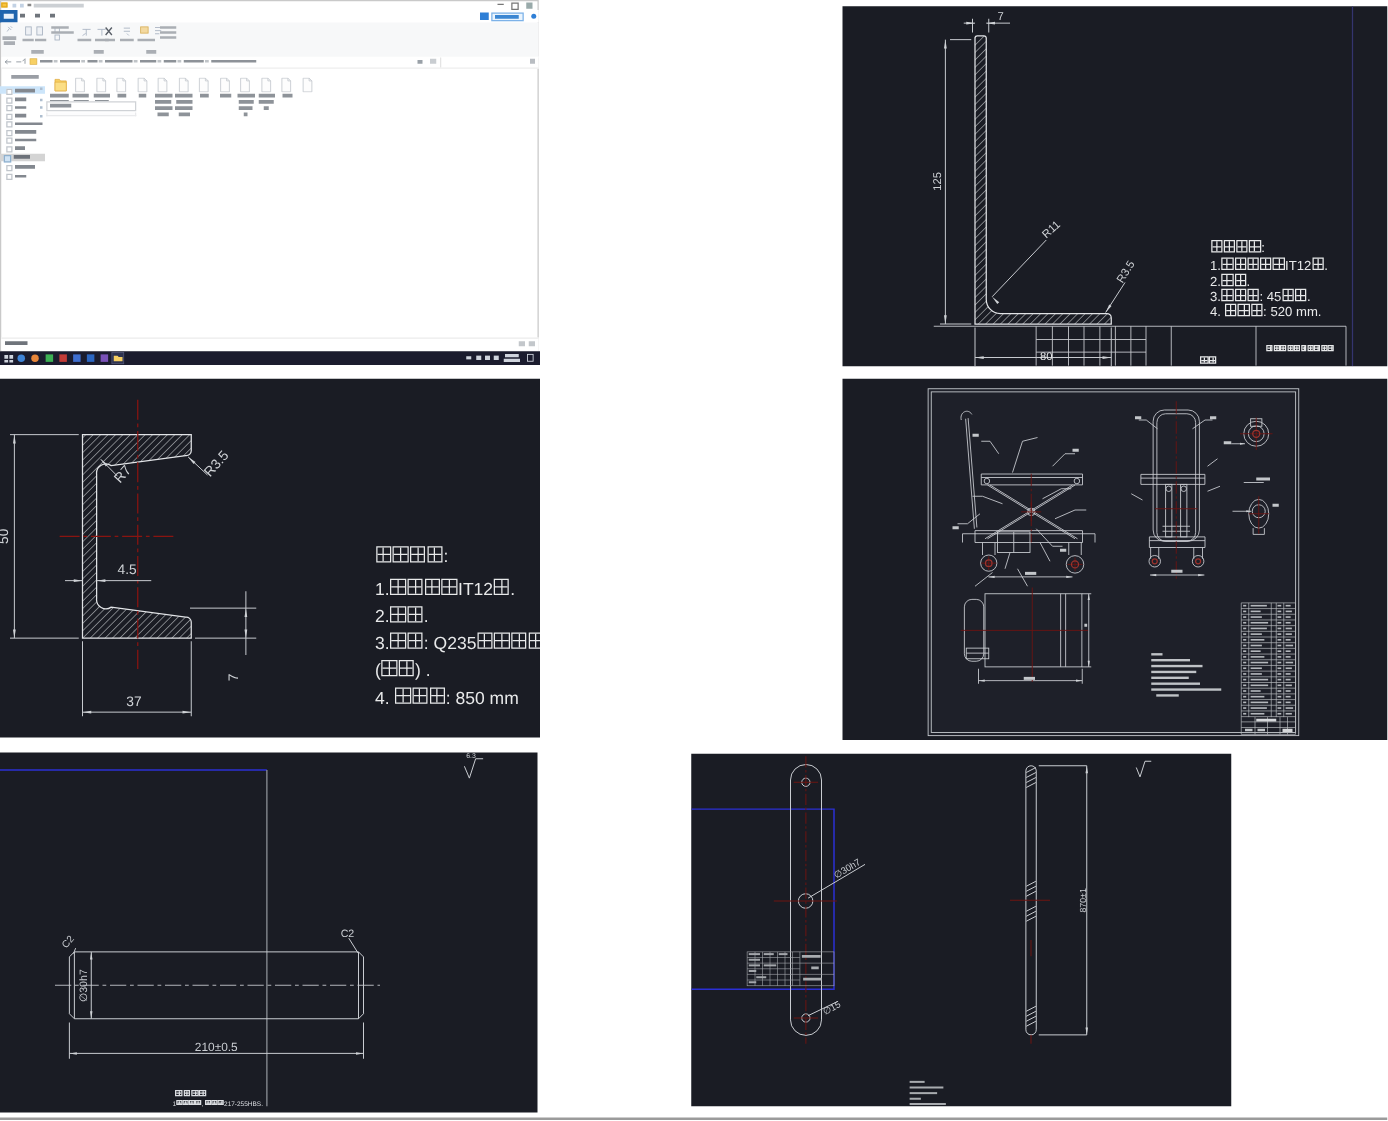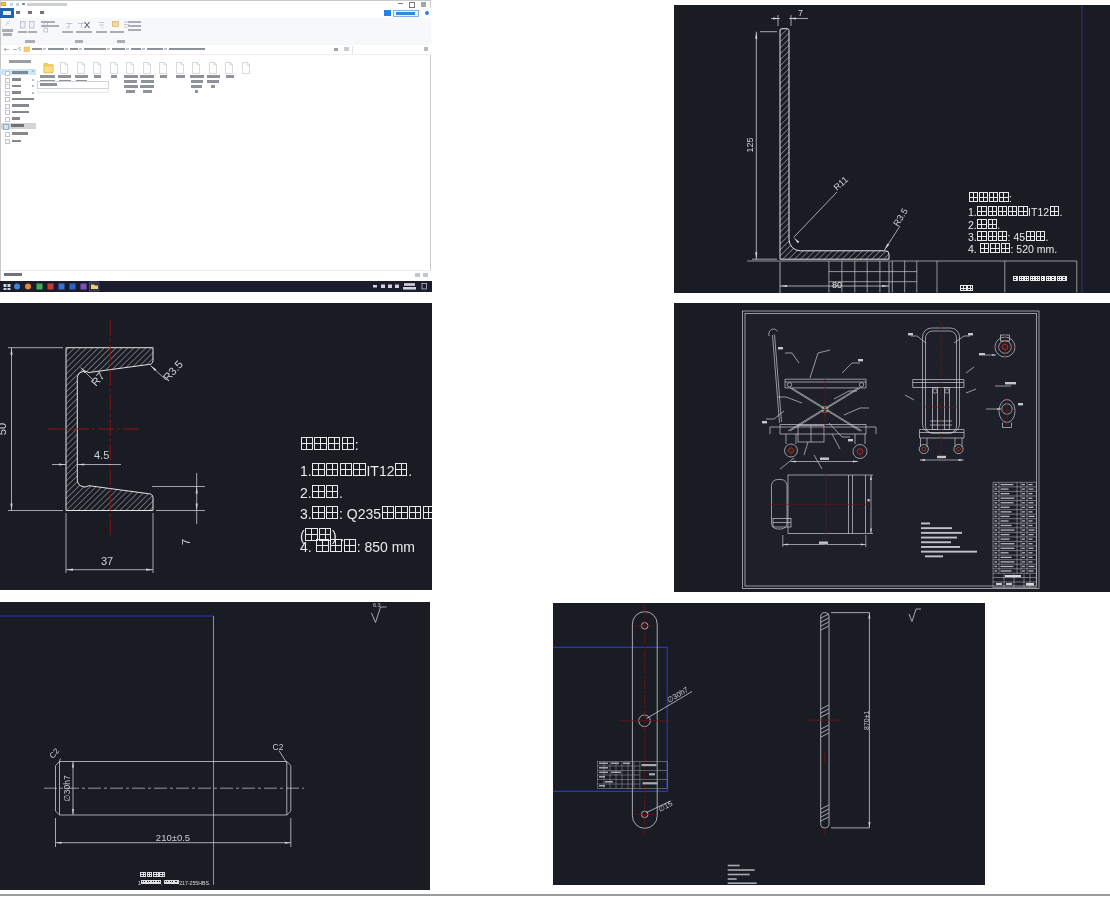--- a/index.html
+++ b/index.html
@@ -326,21 +326,21 @@
         <text x="190" y="242" transform="rotate(-90 190,242)">7</text>
         <text x="96" y="84" transform="rotate(-48 96,84)">R7</text>
         <text x="168" y="79" transform="rotate(-48 168,79)">R3.5</text>
       </g>
     </svg>
     <div class="a ct" style="left:300px;top:134px;font-size:14px"><i class="cj"></i><i class="cj"></i><i class="cj"></i><i class="cj"></i>:</div>
     <div class="a ct" style="left:300px;top:160px;font-size:14px">1.<i class="cj"></i><i class="cj"></i><i class="cj"></i><i class="cj"></i>IT12<i class="cj"></i>.</div>
     <div class="a ct" style="left:300px;top:182px;font-size:14px">2.<i class="cj"></i><i class="cj"></i>.</div>
     <div class="a ct" style="left:300px;top:203px;font-size:14px">3.<i class="cj"></i><i class="cj"></i>: Q235<i class="cj"></i><i class="cj"></i><i class="cj"></i><i class="cj"></i></div>
     <div class="a ct" style="left:300px;top:225px;font-size:14px">(<i class="cj"></i><i class="cj"></i>) .</div>
-    <div class="a ct" style="left:300px;top:236px;font-size:14px">4. <i class="cj"></i><i class="cj"></i><i class="cj"></i>: 850 mm</div>
+    <div class="a ct" style="left:300px;top:247px;font-size:14px">4. <i class="cj"></i><i class="cj"></i><i class="cj"></i>: 850 mm</div>
   </div>
 <div class="panel" style="left:674px;top:303px;width:436px;height:289px">
     <svg width="436" height="289" viewBox="0 0 436 289">
       <g fill="none" stroke="#c9ccd1" stroke-width="0.7"></g>
       <rect x="68.5" y="8" width="296.5" height="277.5" fill="#1e2029" stroke="#c9ccd1" stroke-width="0.7"></rect>
       <rect x="71" y="10.5" width="291.5" height="272.5" fill="none" stroke="#c9ccd1" stroke-width="0.7"></rect>
       <g fill="none" stroke="#c9ccd1" stroke-width="0.7">
         <path d="M95,33 C93.5,26.5 100.5,23.5 103.5,28.5"></path>
         <path d="M98.5,32 L105.5,120 M100.5,31.5 L107.5,119"></path>
         <path d="M111,76.2 H192 M111,79 H192 M111,84.9 H192 M111,76.2 V84.9 M192,76.2 V84.9"></path>

